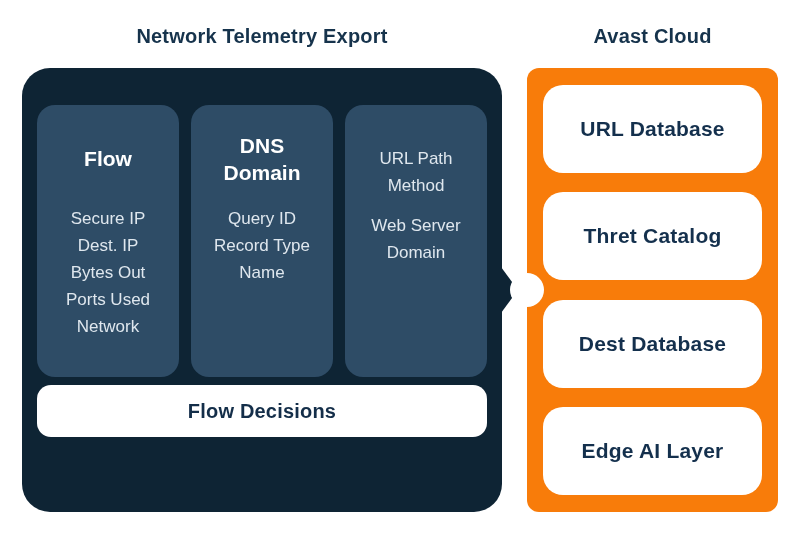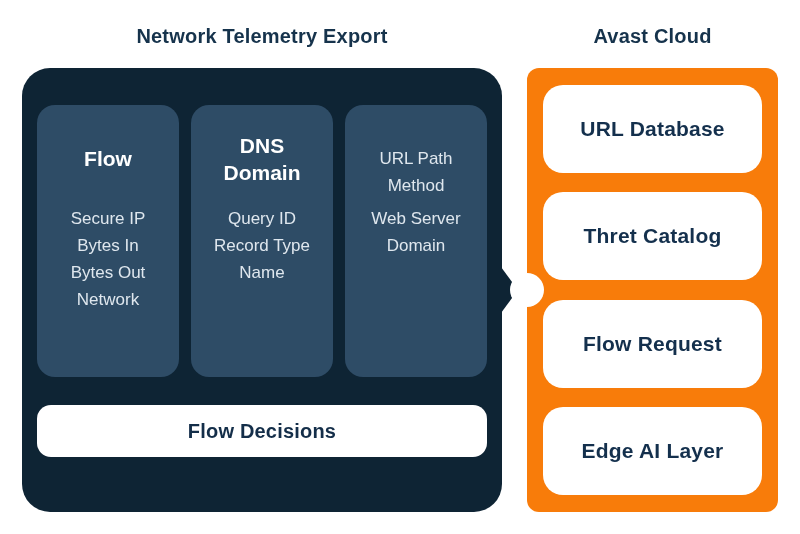--- a/index.html
+++ b/index.html
@@ -32,28 +32,28 @@
     flex:1;background:#2e4c66;border-radius:18px;
     padding:24px 8px 0 8px;box-sizing:border-box;text-align:center;
   }
   .col-title{
     min-height:60px;display:flex;align-items:center;justify-content:center;
     color:#ffffff;font-weight:bold;font-size:21px;line-height:1.3;
     white-space:pre-line;
   }
   .col-items{margin-top:16px;color:#dfe7ee;font-size:17px;line-height:27px;}
   .col-item{white-space:normal;}
-  .col-item.spaced{margin-top:6px;}
+  .col-item.spaced{margin-top:13px;}
 
   .hbar{
     background:#ffffff;border-radius:14px;
     display:flex;align-items:center;justify-content:center;
     color:#142e49;font-weight:bold;font-size:20px;letter-spacing:.2px;
   }
-  .hbar-1{margin-top:28px;height:52px;}
+  .hbar-1{margin-top:8px;height:52px;}
   .hbar-2{margin-top:17px;height:49px;}
 
   
   .panel-orange{
     position:absolute;left:527px;top:68px;width:251px;height:444px;
     background:#f87c0a;border-radius:12px;
     padding:17px 16px;box-sizing:border-box;
     display:flex;flex-direction:column;justify-content:space-between;
   }
   .connector-notch{
@@ -74,22 +74,23 @@
   <div class="hdr-title hdr-left">Network Telemetry Export</div>
   <div class="hdr-title hdr-right">Avast Cloud</div>
 
   <div class="panel-dark">
     <div class="columns">
 
       <div class="column">
         <div class="col-title">Flow</div>
         <div class="col-items">
           <div class="col-item">Secure IP</div>
-          <div class="col-item">Bytes In</div>
+          <div class="col-item">Dest. IP</div>
           <div class="col-item">Bytes Out</div>
+          <div class="col-item">Ports Used</div>
           <div class="col-item">Network</div>
         </div>
       </div>
 
       <div class="column">
         <div class="col-title">DNS
 Domain</div>
         <div class="col-items">
           <div class="col-item">Query ID</div>
           <div class="col-item">Record Type</div>
@@ -109,17 +110,17 @@
 
     <div class="hbar hbar-1">Flow Decisions</div>
 
     <div class="connector-arrow"></div>
   </div>
 
   <div class="panel-orange">
     <div class="connector-notch"></div>
     <div class="obox">URL Database</div>
     <div class="obox">Thret Catalog</div>
-    <div class="obox">Flow Request</div>
+    <div class="obox">Dest Database</div>
     <div class="obox">Edge AI Layer</div>
   </div>
 
 </div>
 
 </body></html>

